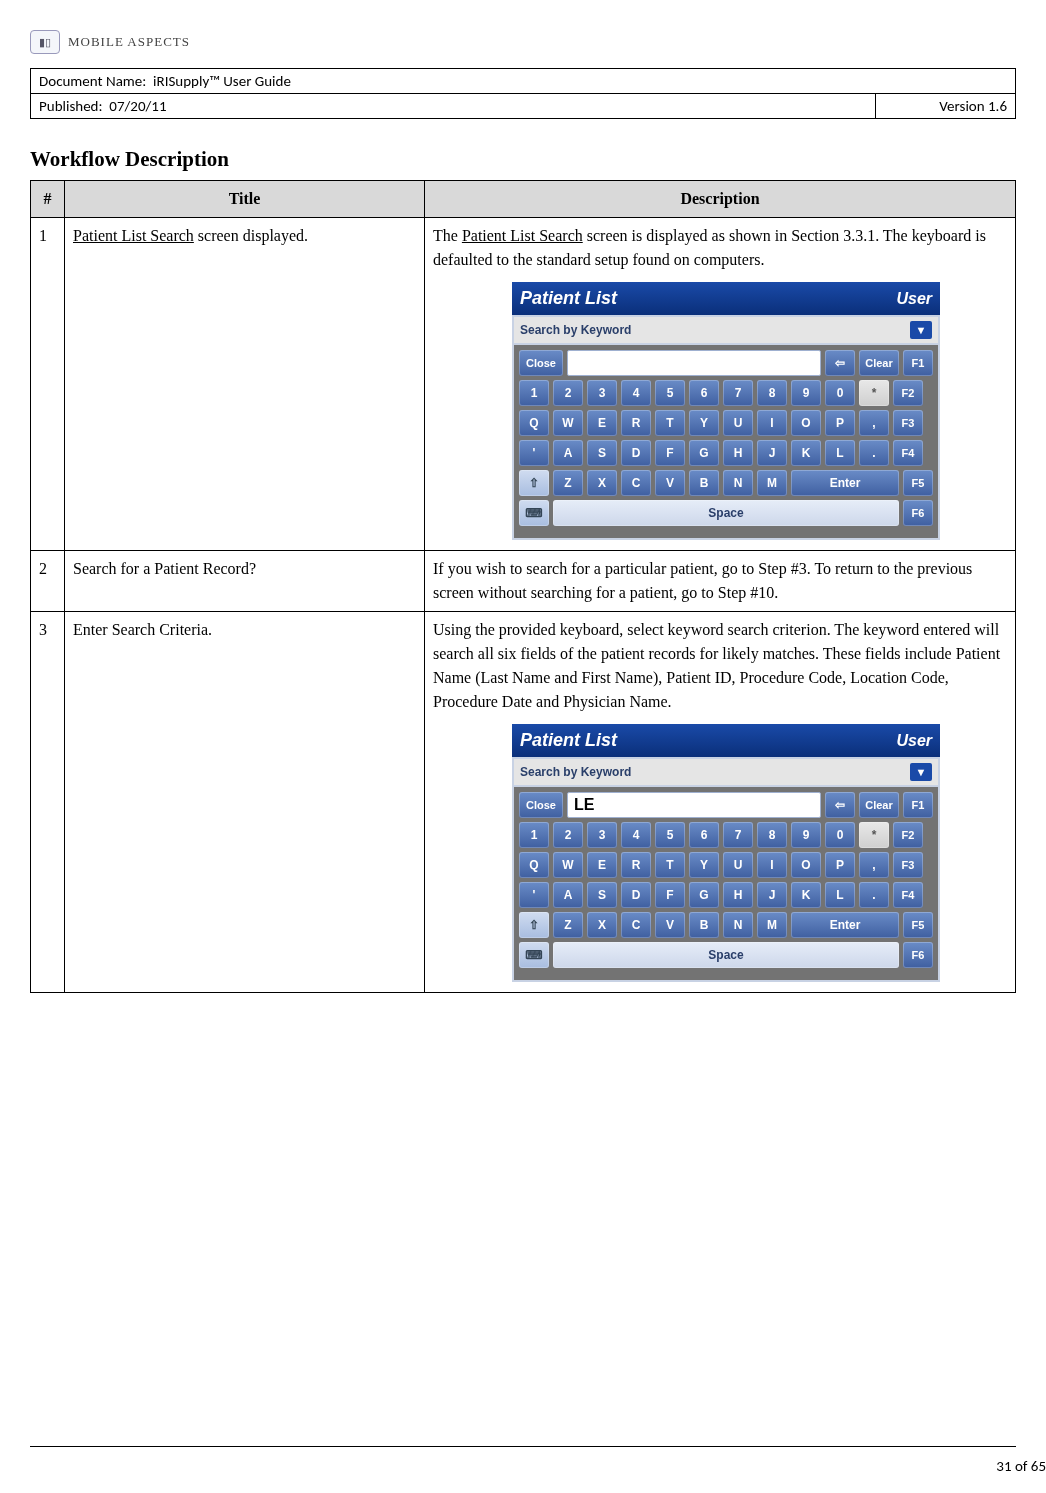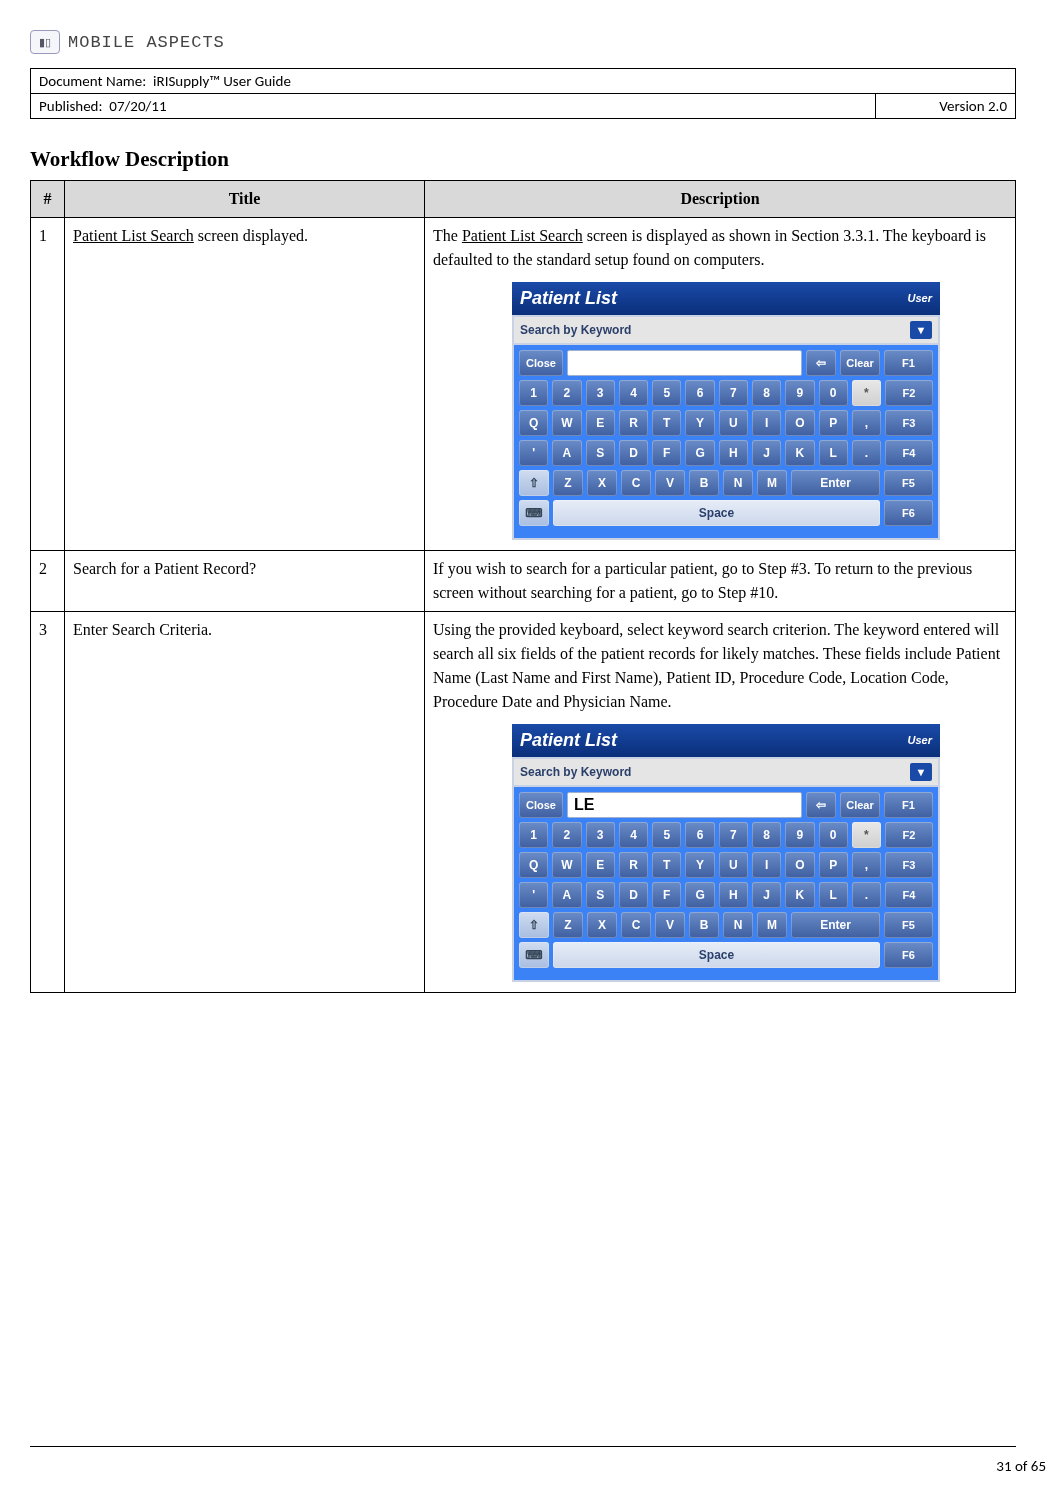--- a/index.html
+++ b/index.html
@@ -22,21 +22,21 @@
     display: flex;
     align-items: center;
     gap: 8px;
     margin-bottom: 14px;
   }
   .logo-mark {
     width: 30px; height: 24px; border:1px solid #99b; border-radius:4px;
     display:flex; align-items:center; justify-content:center;
     font-size:11px; color:#556; background:#f4f6fa;
   }
-  .logo-text { font-family: Liberation Mono, monospace; font-size: 17px; letter-spacing: 1px; color:#444; }
+  .logo-text { font-family: Liberation Serif, serif; font-size: 13px; letter-spacing: 1px; color:#444; }
 
   .meta-box {
     border: 1px solid #000;
     width: 100%;
     border-collapse: collapse;
   }
   .meta-box td {
     border: 1px solid #000;
     padding: 3px 8px;
     font-family: Calibri, Arial, sans-serif;
@@ -92,52 +92,52 @@
   }
   .shot-title {
     display:flex; justify-content:space-between; align-items:center;
     background: linear-gradient(#1a4aa8, #0a2f7a);
     padding: 3px 8px;
     font-weight: bold;
     font-style: italic;
     font-size: 18px;
     color:#fff;
   }
-  .shot-title .user { font-size:11px; font-style:italic; font-weight:bold; }
+  .shot-title .user { font-size:16px; font-style:italic; font-weight:bold; }
   .shot-sub {
     background:#e5e5e5;
     color:#2a3f6a;
     display:flex; justify-content:space-between; align-items:center;
     padding:4px 6px;
     font-weight:bold;
     border:2px solid #c8d2e4;
   }
   .shot-sub .dd {
     width:22px; height:18px; background:#1a4aa8; color:#fff;
     display:flex; align-items:center; justify-content:center;
     font-size:11px;
     border-radius:2px;
   }
   .shot-body {
-    background:#3b82f6;
+    background:#737373;
     padding:5px 5px 8px 5px;
     border:2px solid #c8d2e4;
     border-top:none;
   }
   .shot-row { display:flex; gap:4px; margin-bottom:4px; }
   .key, .fkey, .widekey, .bskey, .closekey, .clearkey {
     background: linear-gradient(#6a8cc7, #3f5fa0);
     color:#fff; font-weight:bold; font-size:12px;
     border-radius:3px; display:flex; align-items:center; justify-content:center;
     height:26px;
     box-shadow: inset 0 0 0 1px rgba(255,255,255,0.25);
   }
   .key { width:30px; }
   .key.gray { background:linear-gradient(#e8e8e8,#cfcfcf); color:#555; }
-  .fkey { width:49px; height:26px; font-size:11px; }
+  .fkey { width:30px; height:26px; font-size:11px; }
   .closekey { width:44px; font-size:11px; }
   .clearkey { width:40px; font-size:11px; }
   .bskey { width:30px; }
   .input-strip {
     flex:1; height:26px; background:#fff; border-radius:2px;
     border:1px solid #9fb0d0; padding:0 6px; display:flex; align-items:center;
     color:#000; font-weight:bold; font-size:16px;
   }
   .shift { width:30px; background:linear-gradient(#d0dcf0,#a8bde0); color:#345; }
   .enter { flex:1; font-size:12px; }
@@ -176,21 +176,21 @@
         <span class="label">Document Name:</span>
         &nbsp;<span>iRISupply™ User Guide</span>
       </td>
     </tr>
     <tr>
       <td>
         <span class="label">Published:</span>
         &nbsp;<span>07/20/11</span>
       </td>
       <td class="right" style="width:140px;">
-        <span>Version 2.0</span>
+        <span>Version 1.6</span>
       </td>
     </tr>
   </tbody>
     </table>
 
   <h3 class="section-title">Workflow Description</h3>
 
   <table class="workflow">
     <colgroup>
         <col class="c1">

